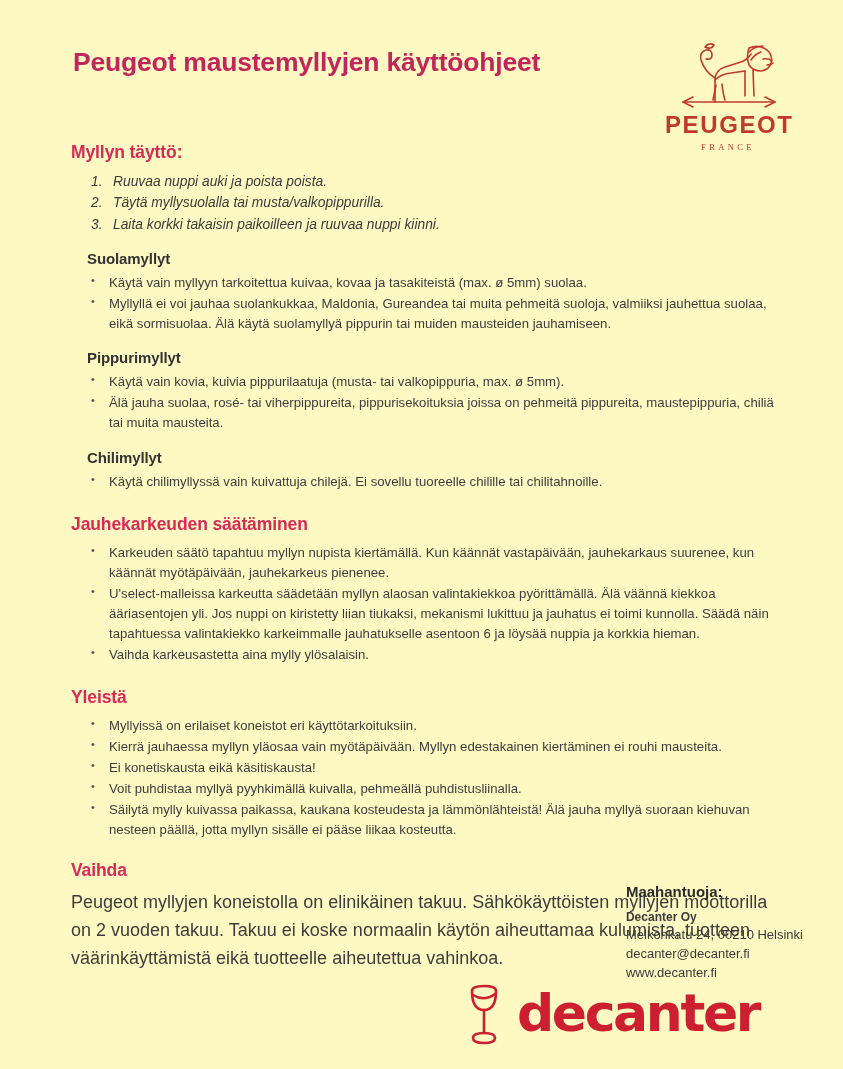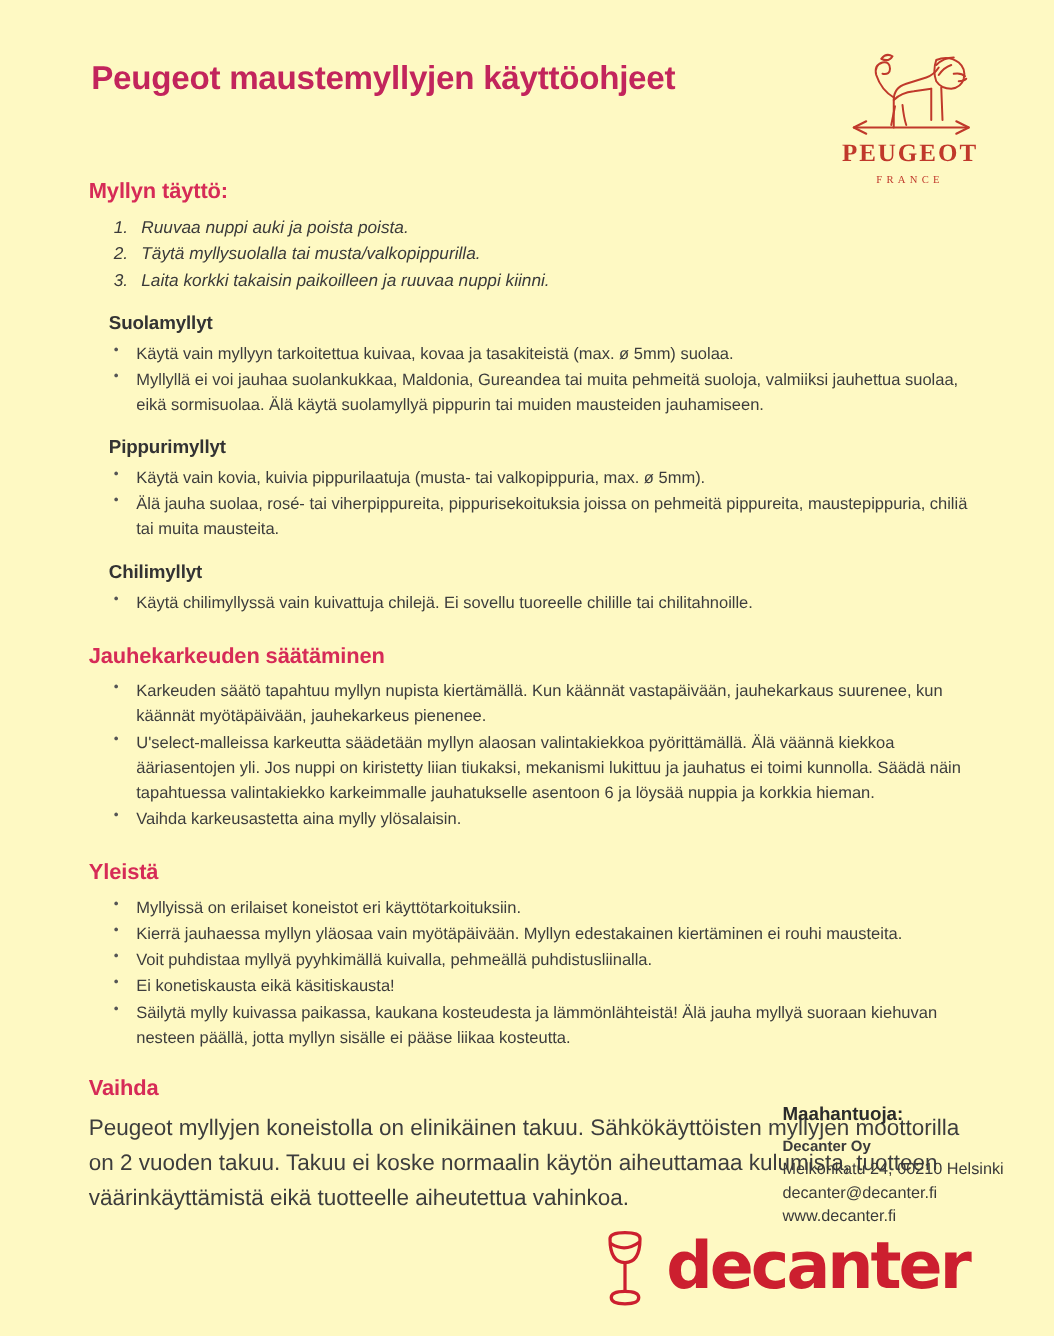--- a/index.html
+++ b/index.html
@@ -42,27 +42,27 @@
     top: -8px;
     right: -10px;
     width: 126px;
     text-align: center;
   }
   .peugeot-lion {
     display: block;
     margin: 0 auto;
   }
   .peugeot-word {
-    font-size: 20px;
+    font-size: 24px;
     font-weight: bold;
     color: #c0392b;
     letter-spacing: 1.6px;
     line-height: 1;
     margin-top: -3px;
-    font-family: Liberation Serif, serif;
+    font-family: Liberation Sans, sans-serif;
   }
   .peugeot-france {
     font-size: 8.5px;
     color: #c0392b;
     letter-spacing: 3.4px;
     margin-top: 5px;
     font-family: "Liberation Serif", serif;
   }
 
   
@@ -166,21 +166,21 @@
   }
   .importer .line {
     font-size: 13px;
     color: #3a3a3a;
     line-height: 1.45;
   }
   .decanter-logo {
     display: flex;
     align-items: center;
     gap: 12px;
-    margin-right: 28px;
+    margin-right: 44px;
     margin-bottom: 6px;
   }
   .decanter-word {
     font-size: 52px;
     font-weight: bold;
     color: #cc1f2f;
     letter-spacing: -2.4px;
     line-height: 0.88;
     font-family: "DejaVu Sans", sans-serif;
   }
@@ -273,22 +273,22 @@
       <li>U'select-malleissa karkeutta säädetään myllyn alaosan valintakiekkoa pyörittämällä. Älä väännä kiekkoa ääriasentojen yli. Jos nuppi on kiristetty liian tiukaksi, mekanismi lukittuu ja jauhatus ei toimi kunnolla. Säädä näin tapahtuessa valintakiekko karkeimmalle jauhatukselle asentoon 6 ja löysää nuppia ja korkkia hieman.</li>
       <li>Vaihda karkeusastetta aina mylly ylösalaisin.</li>
     </ul>
   </div>
 
   <div class="section general">
     <h2 class="red-heading">Yleistä</h2>
     <ul class="bullets">
       <li>Myllyissä on erilaiset koneistot eri käyttötarkoituksiin.</li>
       <li>Kierrä jauhaessa myllyn yläosaa vain myötäpäivään. Myllyn edestakainen kiertäminen ei rouhi mausteita.</li>
+      <li>Ei konetiskausta eikä käsitiskausta!</li>
       <li>Voit puhdistaa myllyä pyyhkimällä kuivalla, pehmeällä puhdistusliinalla.</li>
-      <li>Ei konetiskausta eikä käsitiskausta!</li>
       <li>Säilytä mylly kuivassa paikassa, kaukana kosteudesta ja lämmönlähteistä! Älä jauha myllyä suoraan kiehuvan nesteen päällä, jotta myllyn sisälle ei pääse liikaa kosteutta.</li>
     </ul>
   </div>
 
   <div class="section warranty">
     <h2 class="red-heading">Vaihda</h2>
     <p class="body-text">Peugeot myllyjen koneistolla on elinikäinen takuu. Sähkökäyttöisten myllyjen moottorilla on 2 vuoden takuu. Takuu ei koske normaalin käytön aiheuttamaa kulumista, tuotteen väärinkäyttämistä eikä tuotteelle aiheutettua vahinkoa.</p>
   </div>
 
   <div class="footer">

